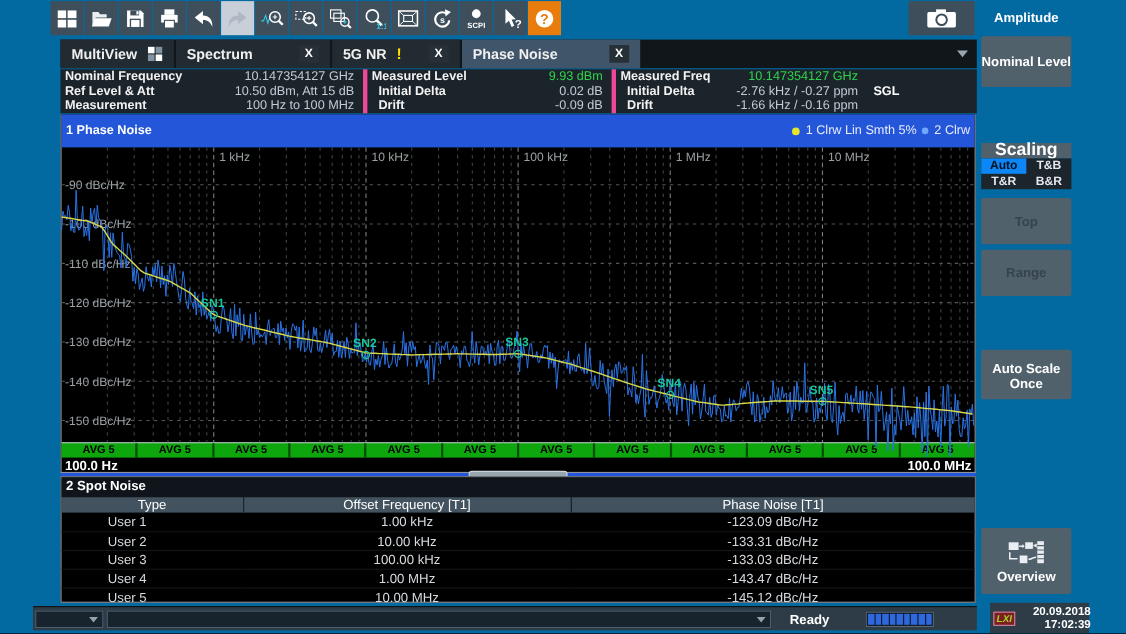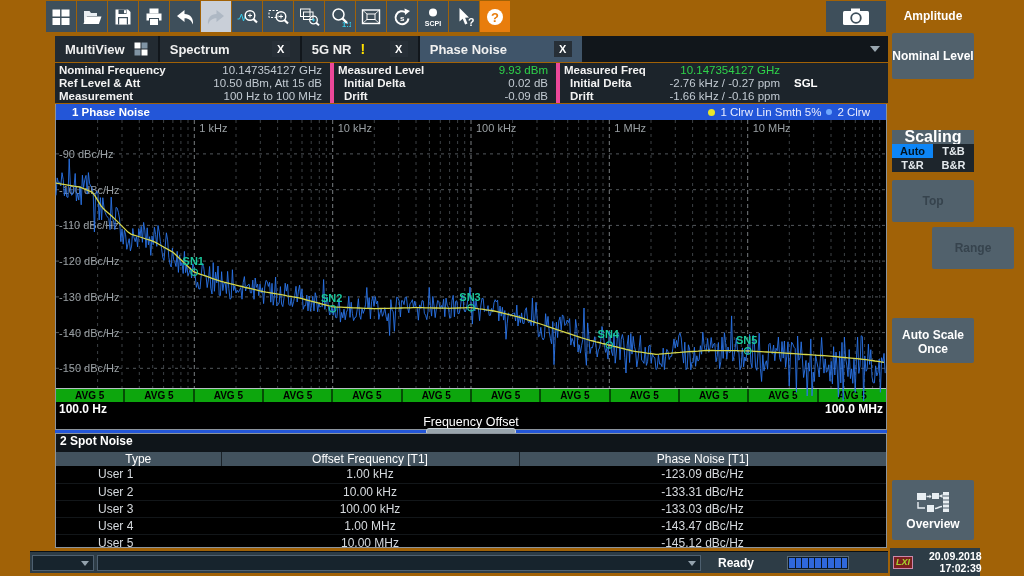--- a/index.html
+++ b/index.html
@@ -1,18 +1,18 @@
 <!DOCTYPE html>
 <html><head>
 <meta charset="utf-8">
 <style>
   * { margin:0; padding:0; box-sizing:border-box; }
   html,body { background:#000; }
   body { font-family:"Liberation Sans", sans-serif; }
-  #screen { position:relative; width:1024px; height:576px; background:#a16207; overflow:hidden; }
+  #screen { position:relative; width:1024px; height:576px; background:#0369a1; overflow:hidden; }
 
   
   #toolbar { position:absolute; left:46px; top:1px; height:31px; display:flex; gap:1px; }
   .tbtn { width:30px; height:31px; background:#3e4f5b; display:flex; align-items:center; justify-content:center; cursor:pointer; }
   .tbtn.disabled { background:#c9cfd8; }
   .tbtn.help { background:#e87d0d; }
   #camera-btn { position:absolute; left:826px; top:1px; width:60px; height:31px; background:#3e4f5b; display:flex; align-items:center; justify-content:center; }
 
   
   #sidebar { position:absolute; left:888px; top:0; width:90px; height:576px; }
@@ -20,21 +20,21 @@
   .skey { position:absolute; left:4px; width:82px; background:#51616c; border-radius:2px; color:#fff; font-weight:bold; font-size:12px; display:flex; flex-direction:column; align-items:center; justify-content:center; line-height:14px; text-align:center; cursor:pointer; }
   .skey.dis { color:#36434d; }
   #sk-scaling-label { position:absolute; left:4px; top:130px; width:82px; height:14px; background:#51616c; color:#fff; font-weight:bold; font-size:16px; text-align:center; line-height:14px; }
   #sk-scaling-grid { position:absolute; left:4px; top:144px; width:82px; height:28px; background:#1d252c; display:grid; grid-template-columns:1fr 1fr; grid-template-rows:1fr 1fr; }
   .scell { color:#e3e8ec; font-weight:bold; font-size:11px; display:flex; align-items:center; justify-content:center; cursor:pointer; }
   .scell.sel { background:#0d86f8; color:#001422; }
   #sk-ampcfg { flex-direction:row; gap:5px; }
   .cfg-arrow { display:flex; align-items:center; gap:1px; }
   .cfg-tri { width:0; height:0; border-top:4px solid transparent; border-bottom:4px solid transparent; border-right:6px solid #fff; }
   .cfg-bar { width:2px; height:12px; background:#fff; }
-  #clock { position:absolute; left:2px; top:548px; width:90px; height:28px; background:#2d3c46; display:flex; align-items:center; gap:16px; padding:0 3px; }
+  #clock { position:absolute; left:12px; top:548px; width:90px; height:28px; background:#2d3c46; display:flex; align-items:center; gap:16px; padding:0 3px; }
   #lxi { background:#7c1f1f; color:#a5d42e; font-style:italic; font-weight:bold; font-size:9px; padding:1px 2px; border:1px solid #c8a; line-height:9px; }
   #datetime { flex:1; text-align:right; color:#fff; font-weight:bold; font-size:10.5px; line-height:12px; }
 
   
   #tabbar { position:absolute; left:55px; top:36px; width:833px; height:26px; background:#11161b; display:flex; gap:2px; }
   .tab { height:26px; background:#232b32; color:#f0f0f0; font-weight:bold; font-size:13px; display:flex; align-items:center; padding:0 10px; gap:9px; cursor:pointer; }
   .tab.active { background:#40556a; }
   .tab .x { width:18px; height:16px; background:#272f37; color:#fff; font-weight:bold; font-size:11px; text-align:center; line-height:16px; cursor:pointer; }
   .tab .alert { color:#ffe000; font-size:14px; }
   #tab-overflow { position:absolute; right:8px; top:10px; width:0; height:0; border-left:5px solid transparent; border-right:5px solid transparent; border-top:6px solid #9aa7b0; cursor:pointer; }
@@ -46,21 +46,21 @@
   #icol1 { width:275px; } #icol2 { width:226px; } #icol3 { flex:1; }
   .irow { display:flex; height:13px; line-height:13px; }
   .irow .lbl { color:#f2f2f2; font-weight:bold; white-space:nowrap; }
   .irow .lbl.ind { padding-left:6px; }
   .irow .val { flex:1; text-align:right; color:#c2cad2; white-space:nowrap; }
   .irow .val.hl { color:#2ed34a; }
   .irow .tag { width:100px; padding-left:14px; color:#fff; font-weight:bold; }
 
   
   #win1 { position:absolute; left:55px; top:104px; width:832px; height:326px; border:1px solid #8b939c; border-top:none; background:#000; }
-  #win1-header { height:16px; background:#2356d8; color:#fff; font-size:11.5px; font-weight:bold; display:flex; align-items:center; padding:0 16px;gap:22px; }
+  #win1-header { height:30px; background:#2356d8; color:#fff; font-size:11.5px; font-weight:bold; display:flex; align-items:center; padding:0 4px;gap:22px; }
   #win1-title { flex:1; }
   #win1-legend { display:flex; align-items:center; gap:5px; font-weight:normal; color:#e8ecff;justify-content:space-between; }
   .ldot { width:7px; height:7px; border-radius:50%; display:inline-block; }
   #plot { position:relative; height:268px; z-index:2; }
   #chart-svg { position:absolute; left:0; top:0; overflow:visible; display:block; }
   #avgbar { position:relative; z-index:1; height:14px; background:#0da60d; border-top:1px solid #b6bec2; display:flex; }
   .avg-cell { flex:1; border-right:2px solid #054d05; color:#000; font-weight:bold; font-size:10px; text-align:center; line-height:13px; }
   .avg-cell:last-child { border-right:none; }
   #axisrow { height:14px; display:flex; justify-content:space-between; padding:0 3px; color:#fff; font-weight:bold; font-size:12px; line-height:14px; }
   #axistitle { height:14px; text-align:center; color:#fff; font-size:12.5px; line-height:13px; }
@@ -472,21 +472,21 @@
     <div id="sidebar-header">Amplitude</div>
     <div class="skey" style="top:33px; height:46px;">Nominal Level</div>
     <div id="sk-scaling-label">Scaling</div>
     <div id="sk-scaling-grid">
       <div class="scell sel">Auto</div>
       <div class="scell">T&amp;B</div>
       <div class="scell">T&amp;R</div>
       <div class="scell">B&amp;R</div>
     </div>
     <div class="skey dis" style="top:180px; height:42px;">Top</div>
-    <div class="skey dis" style="top:227px; height:42px;margin-left:40px;">Range</div>
+    <div class="skey dis" style="top:227px; height:42px;">Range</div>
     <div class="skey dis" style="top:274px; height:42px;margin-top:44px;">Bottom</div>
     <div class="skey" style="top:320px; height:43px;">Auto Scale Once</div>
     <div class="skey" style="top:480px; height:60px; gap:3px;">
       <svg width="34" height="24" viewBox="0 0 34 24">
         <rect x="1" y="3" width="9" height="7" fill="#e8eef2"></rect>
         <rect x="16" y="3" width="7" height="6" fill="#e8eef2"></rect>
         <rect x="11" y="15" width="7" height="7" fill="#e8eef2"></rect>
         <rect x="27" y="2" width="6" height="20" fill="#e8eef2"></rect>
         <path d="M27 6 h6 M27 10 h6 M27 14 h6 M27 18 h6" stroke="#51616c" stroke-width="1"></path>
         <path d="M10.5 6.5 h4 M23.5 6 h2.5 M2 12 v6 h7" stroke="#e8eef2" fill="none" stroke-width="1.4"></path>

